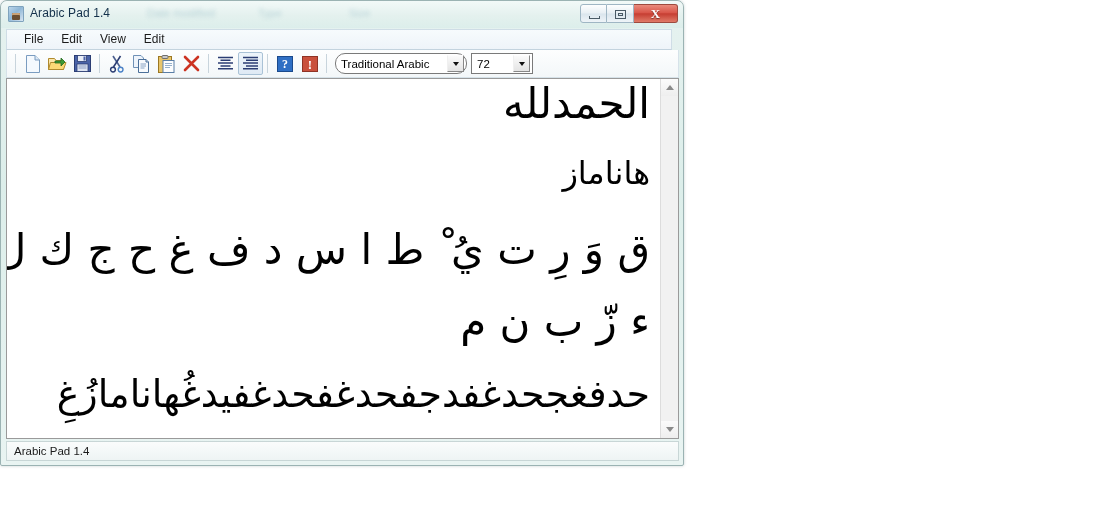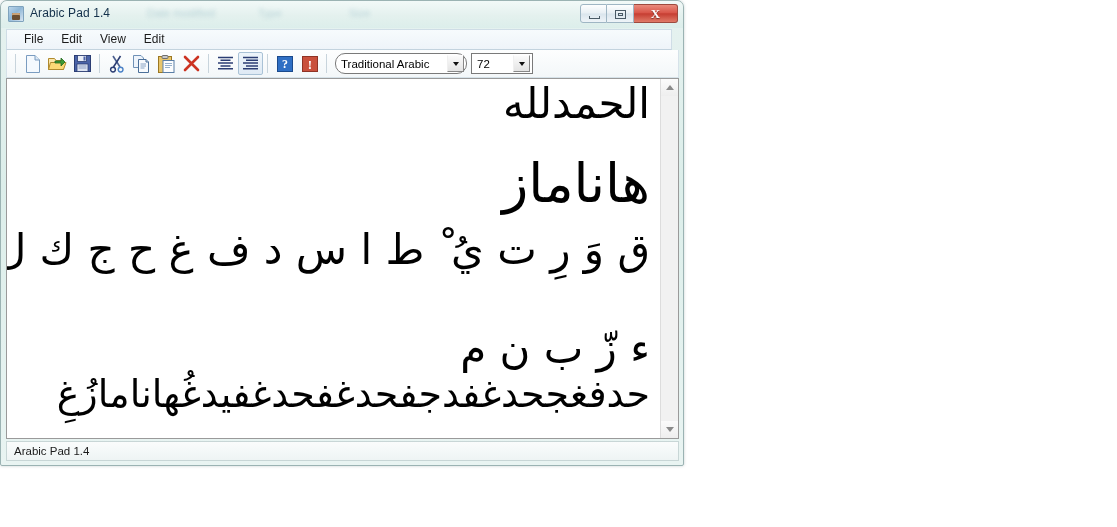--- a/index.html
+++ b/index.html
@@ -274,23 +274,23 @@
     unicode-bidi: bidi-override;
     text-align: right;
     font-family: "DejaVu Sans", sans-serif;
     color: #000000;
     white-space: nowrap;
     position: absolute;
     right: 10px;
     line-height: 1;
   }
   #line-1 { top: 4px;   font-size: 42px; }
-  #line-2 { top: 78px;  font-size: 54px; }
+  #line-2 { top: 78px;  font-size: 32px; }
   #line-3 { top: 150px; font-size: 42px; letter-spacing: 9px; right: 10px; }
-  #line-4 { top: 222px; font-size: 42px; letter-spacing: 12px; margin-top: 27px; }
+  #line-4 { top: 222px; font-size: 42px; letter-spacing: 12px; }
   #line-5 { top: 296px; font-size: 38px; }
 
   
   #v-scrollbar {
     width: 17px;
     background: #f1f1f1;
     border-left: 1px solid #dcdcdc;
     position: relative;
     flex: none;
   }

